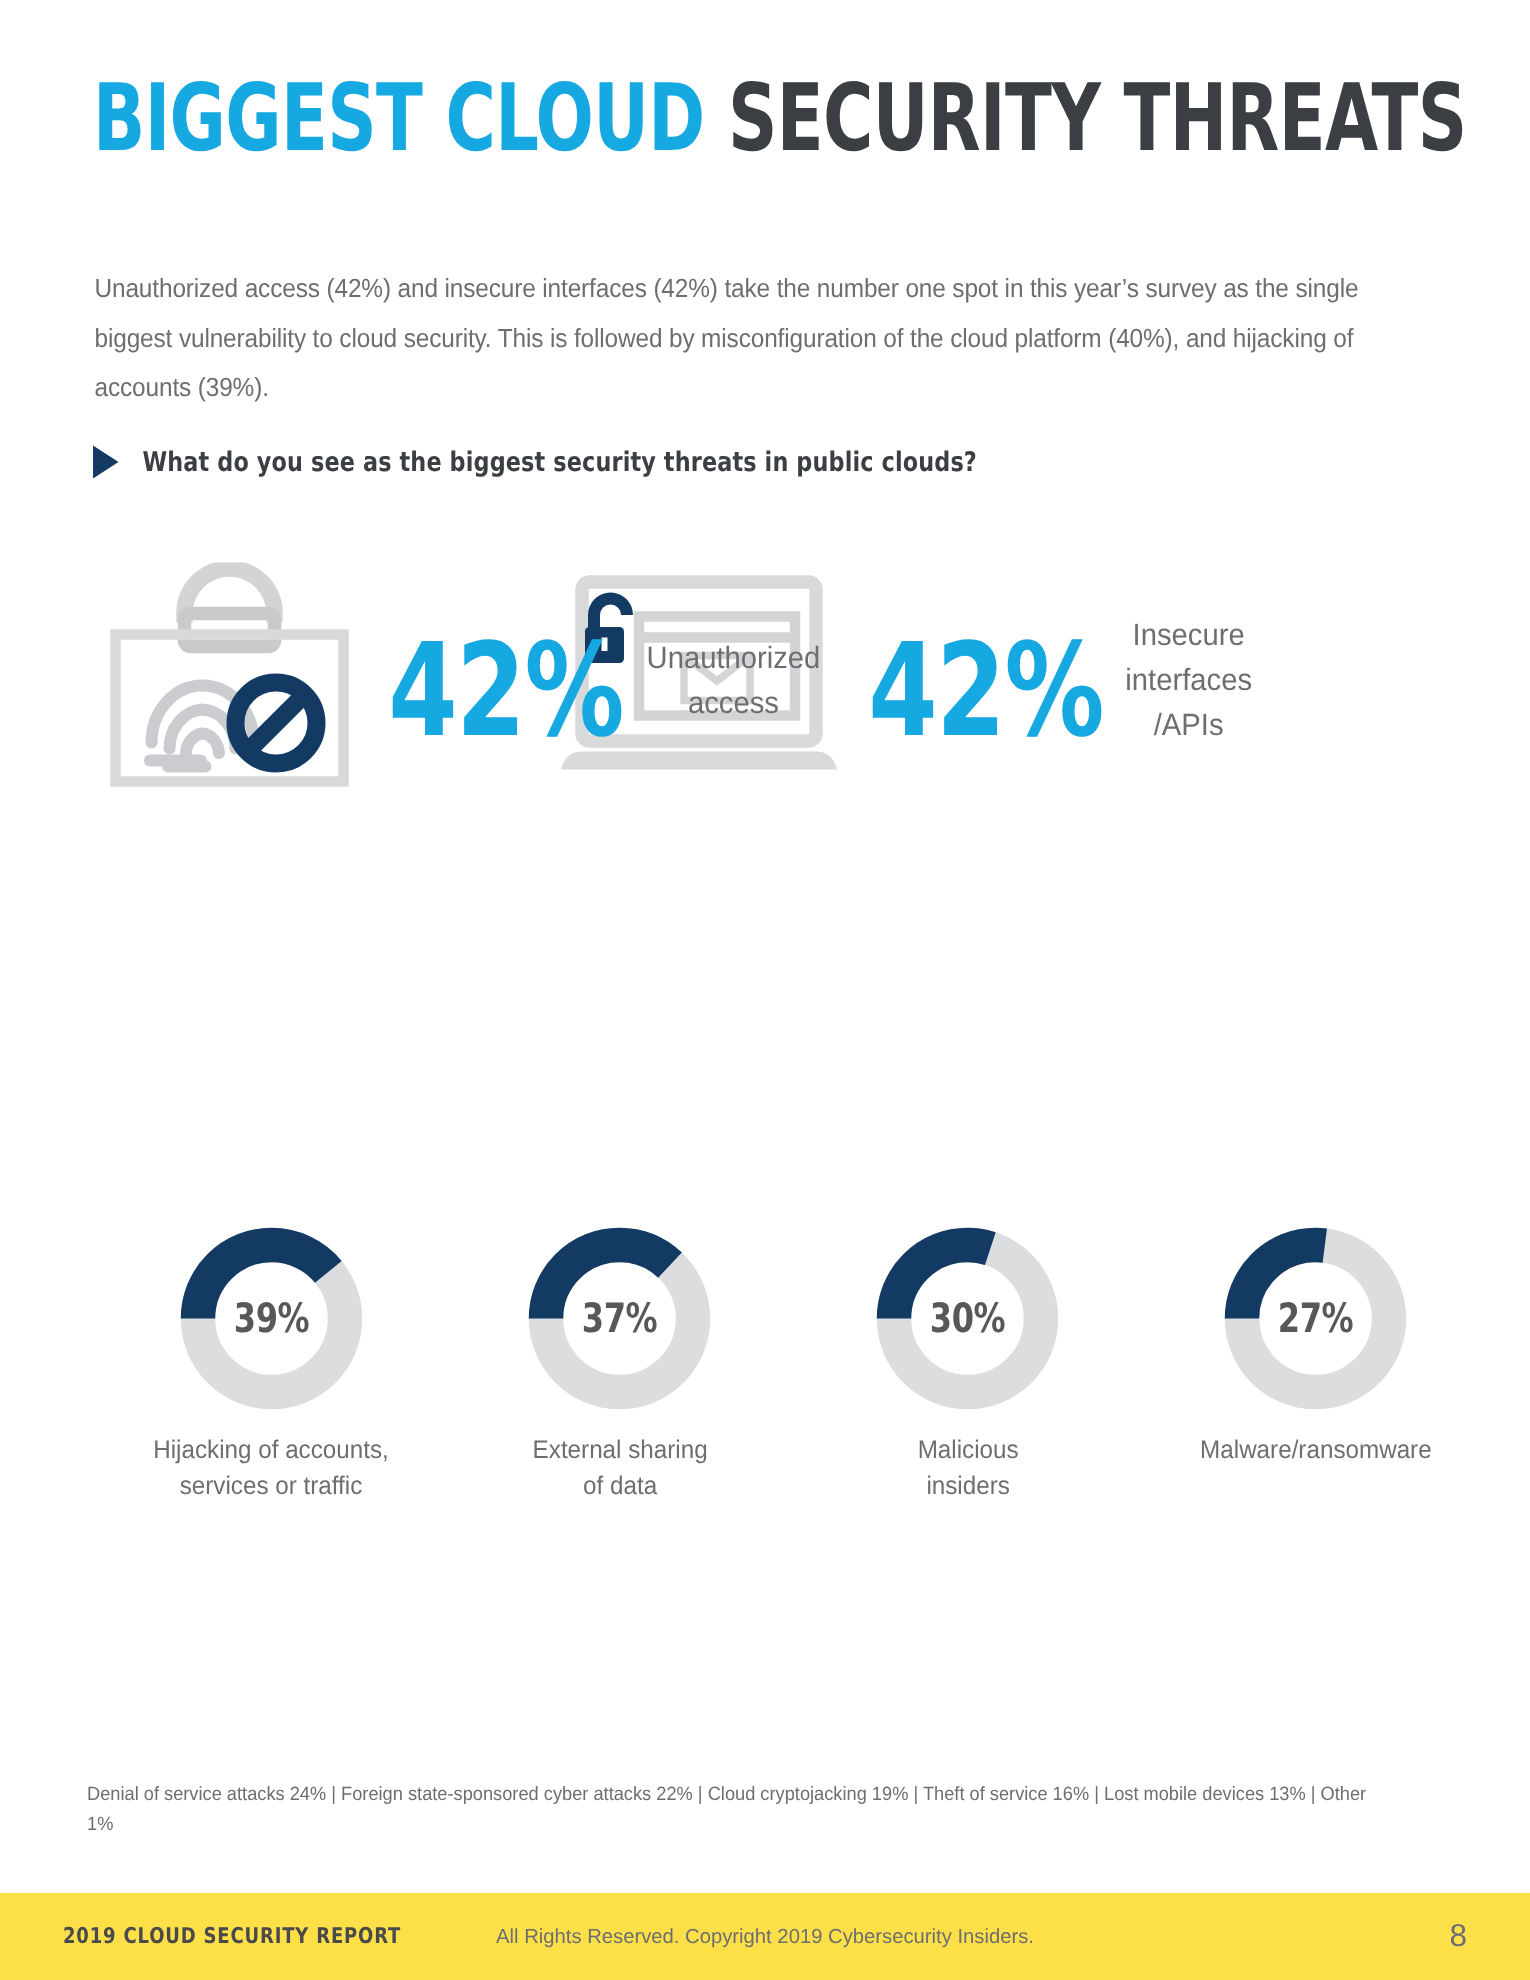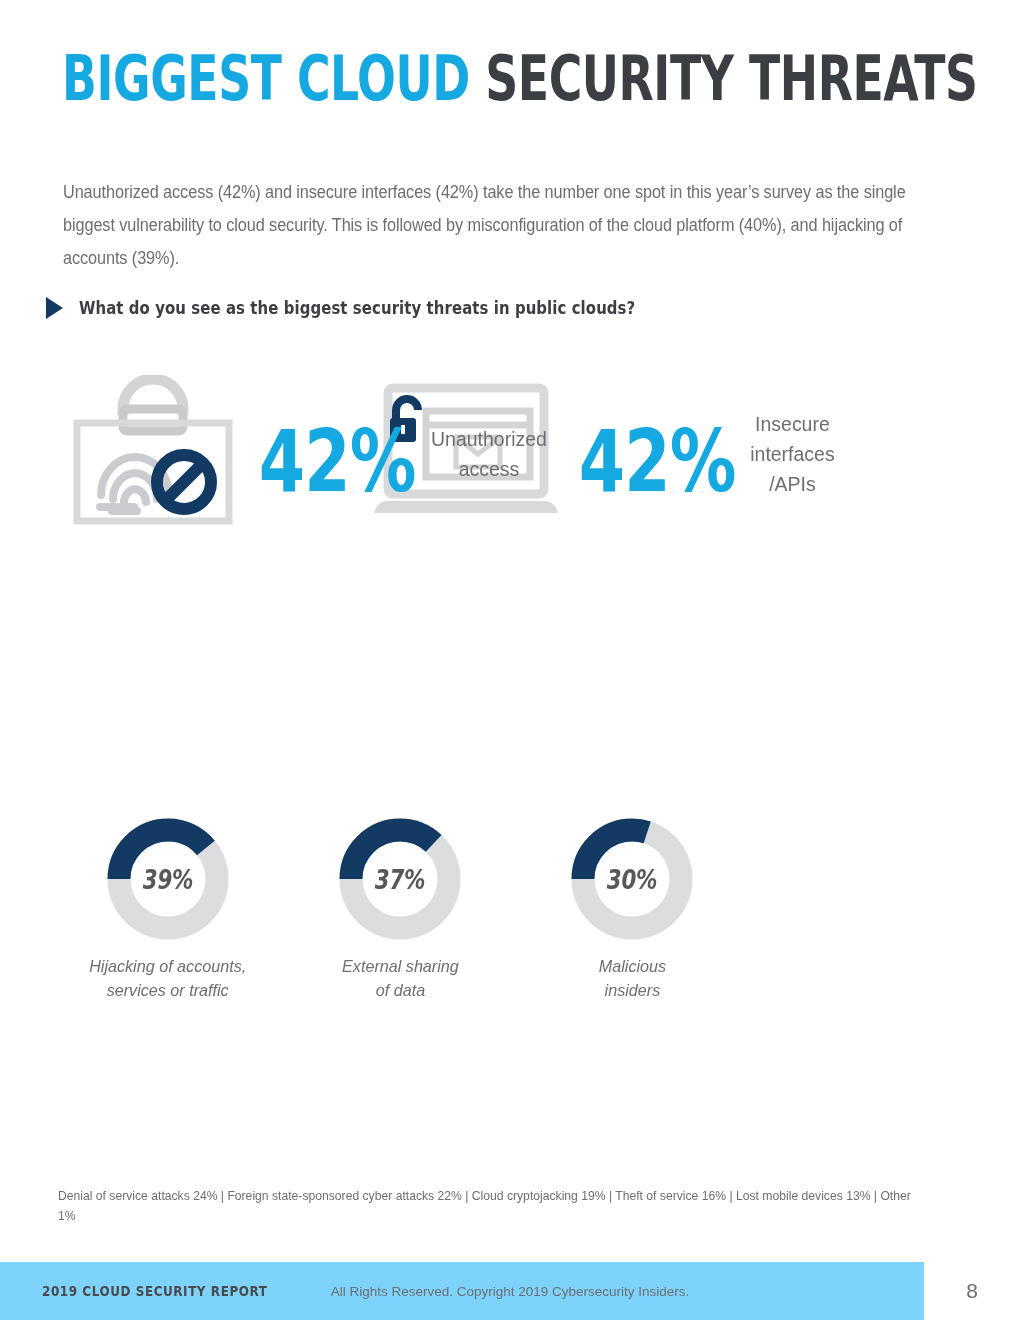--- a/index.html
+++ b/index.html
@@ -49,24 +49,24 @@
     line-height: 33px;
     color: #6d6e71;
     transform: scaleX(0.93);
     transform-origin: left top;
     letter-spacing: -0.1px;
   }
 
   
   .question-row {
     position: absolute;
-    left: 46px;
+    left: 62px;
     top: 297px;
     display: flex;
-    align-items: flex-start;
+    align-items: center;
   }
   .tri-bullet {
     width: 0;
     height: 0;
     border-left: 17px solid #123a63;
     border-top: 11px solid transparent;
     border-bottom: 11px solid transparent;
     margin-right: 16px;
   }
   .question-text {
@@ -115,25 +115,24 @@
     font-size: 20.5px;
     line-height: 30px;
     color: #6d6e71;
     text-align: center;
     transform: scaleX(0.95);
   }
 
   
   .donut-row {
     position: absolute;
-    left: 52px;
+    left: 65px;
     top: 818px;
     width: 930px;
     display: flex;
-    font-style: italic;
   }
   .donut-card {
     width: 232px;
     display: flex;
     flex-direction: column;
     align-items: center;
   }
   .donut-wrap {
     position: relative;
     width: 122px;
@@ -179,23 +178,23 @@
     color: #6d6e71;
     transform: scaleX(0.95);
     transform-origin: left top;
   }
 
   
   .footer {
     position: absolute;
     left: 0;
     bottom: 0;
-    width: 924px;
+    width: 1020px;
     height: 58px;
-    background: #7dd3fc;
+    background: #fde047;
   }
   .footer-inner {
     position: relative;
     width: 1020px;
     height: 58px;
   }
   .footer-left {
     position: absolute;
     left: 42px;
     top: 50%;
@@ -324,20 +323,30 @@
       <div class="donut-wrap">
         <svg width="122" height="122" viewBox="0 0 122 122">
           <circle cx="61" cy="61" r="49" fill="none" stroke="#dcdddf" stroke-width="23"></circle>
           <circle class="donut-arc" cx="61" cy="61" r="49" fill="none" stroke="#123a63" stroke-width="23" stroke-dasharray="92.36282401553991 307.8760800517997" transform="rotate(-90 61 61)"></circle>
         </svg>
         <div class="donut-value">30%</div>
       </div>
       <div class="donut-label">Malicious<br>insiders</div>
     </div>
 
+    <div class="donut-card">
+      <div class="donut-wrap">
+        <svg width="122" height="122" viewBox="0 0 122 122">
+          <circle cx="61" cy="61" r="49" fill="none" stroke="#dcdddf" stroke-width="23"></circle>
+          <circle class="donut-arc" cx="61" cy="61" r="49" fill="none" stroke="#123a63" stroke-width="23" stroke-dasharray="83.12654161398592 307.8760800517997" transform="rotate(-90 61 61)"></circle>
+        </svg>
+        <div class="donut-value">27%</div>
+      </div>
+      <div class="donut-label">Malware/ransomware</div>
+    </div>
 
   </div>
 
   <div class="footnote">Denial of service attacks 24%  | Foreign state-sponsored cyber attacks 22%  |  Cloud cryptojacking 19%  |  Theft of service 16%  |  Lost mobile devices 13%  |  Other 1%</div>
 
   <div class="footer">
     <div class="footer-inner">
       <div class="footer-left">2019 CLOUD SECURITY REPORT</div>
       <div class="footer-center">All Rights Reserved. Copyright 2019 Cybersecurity Insiders.</div>
       <div class="footer-page">8</div>

